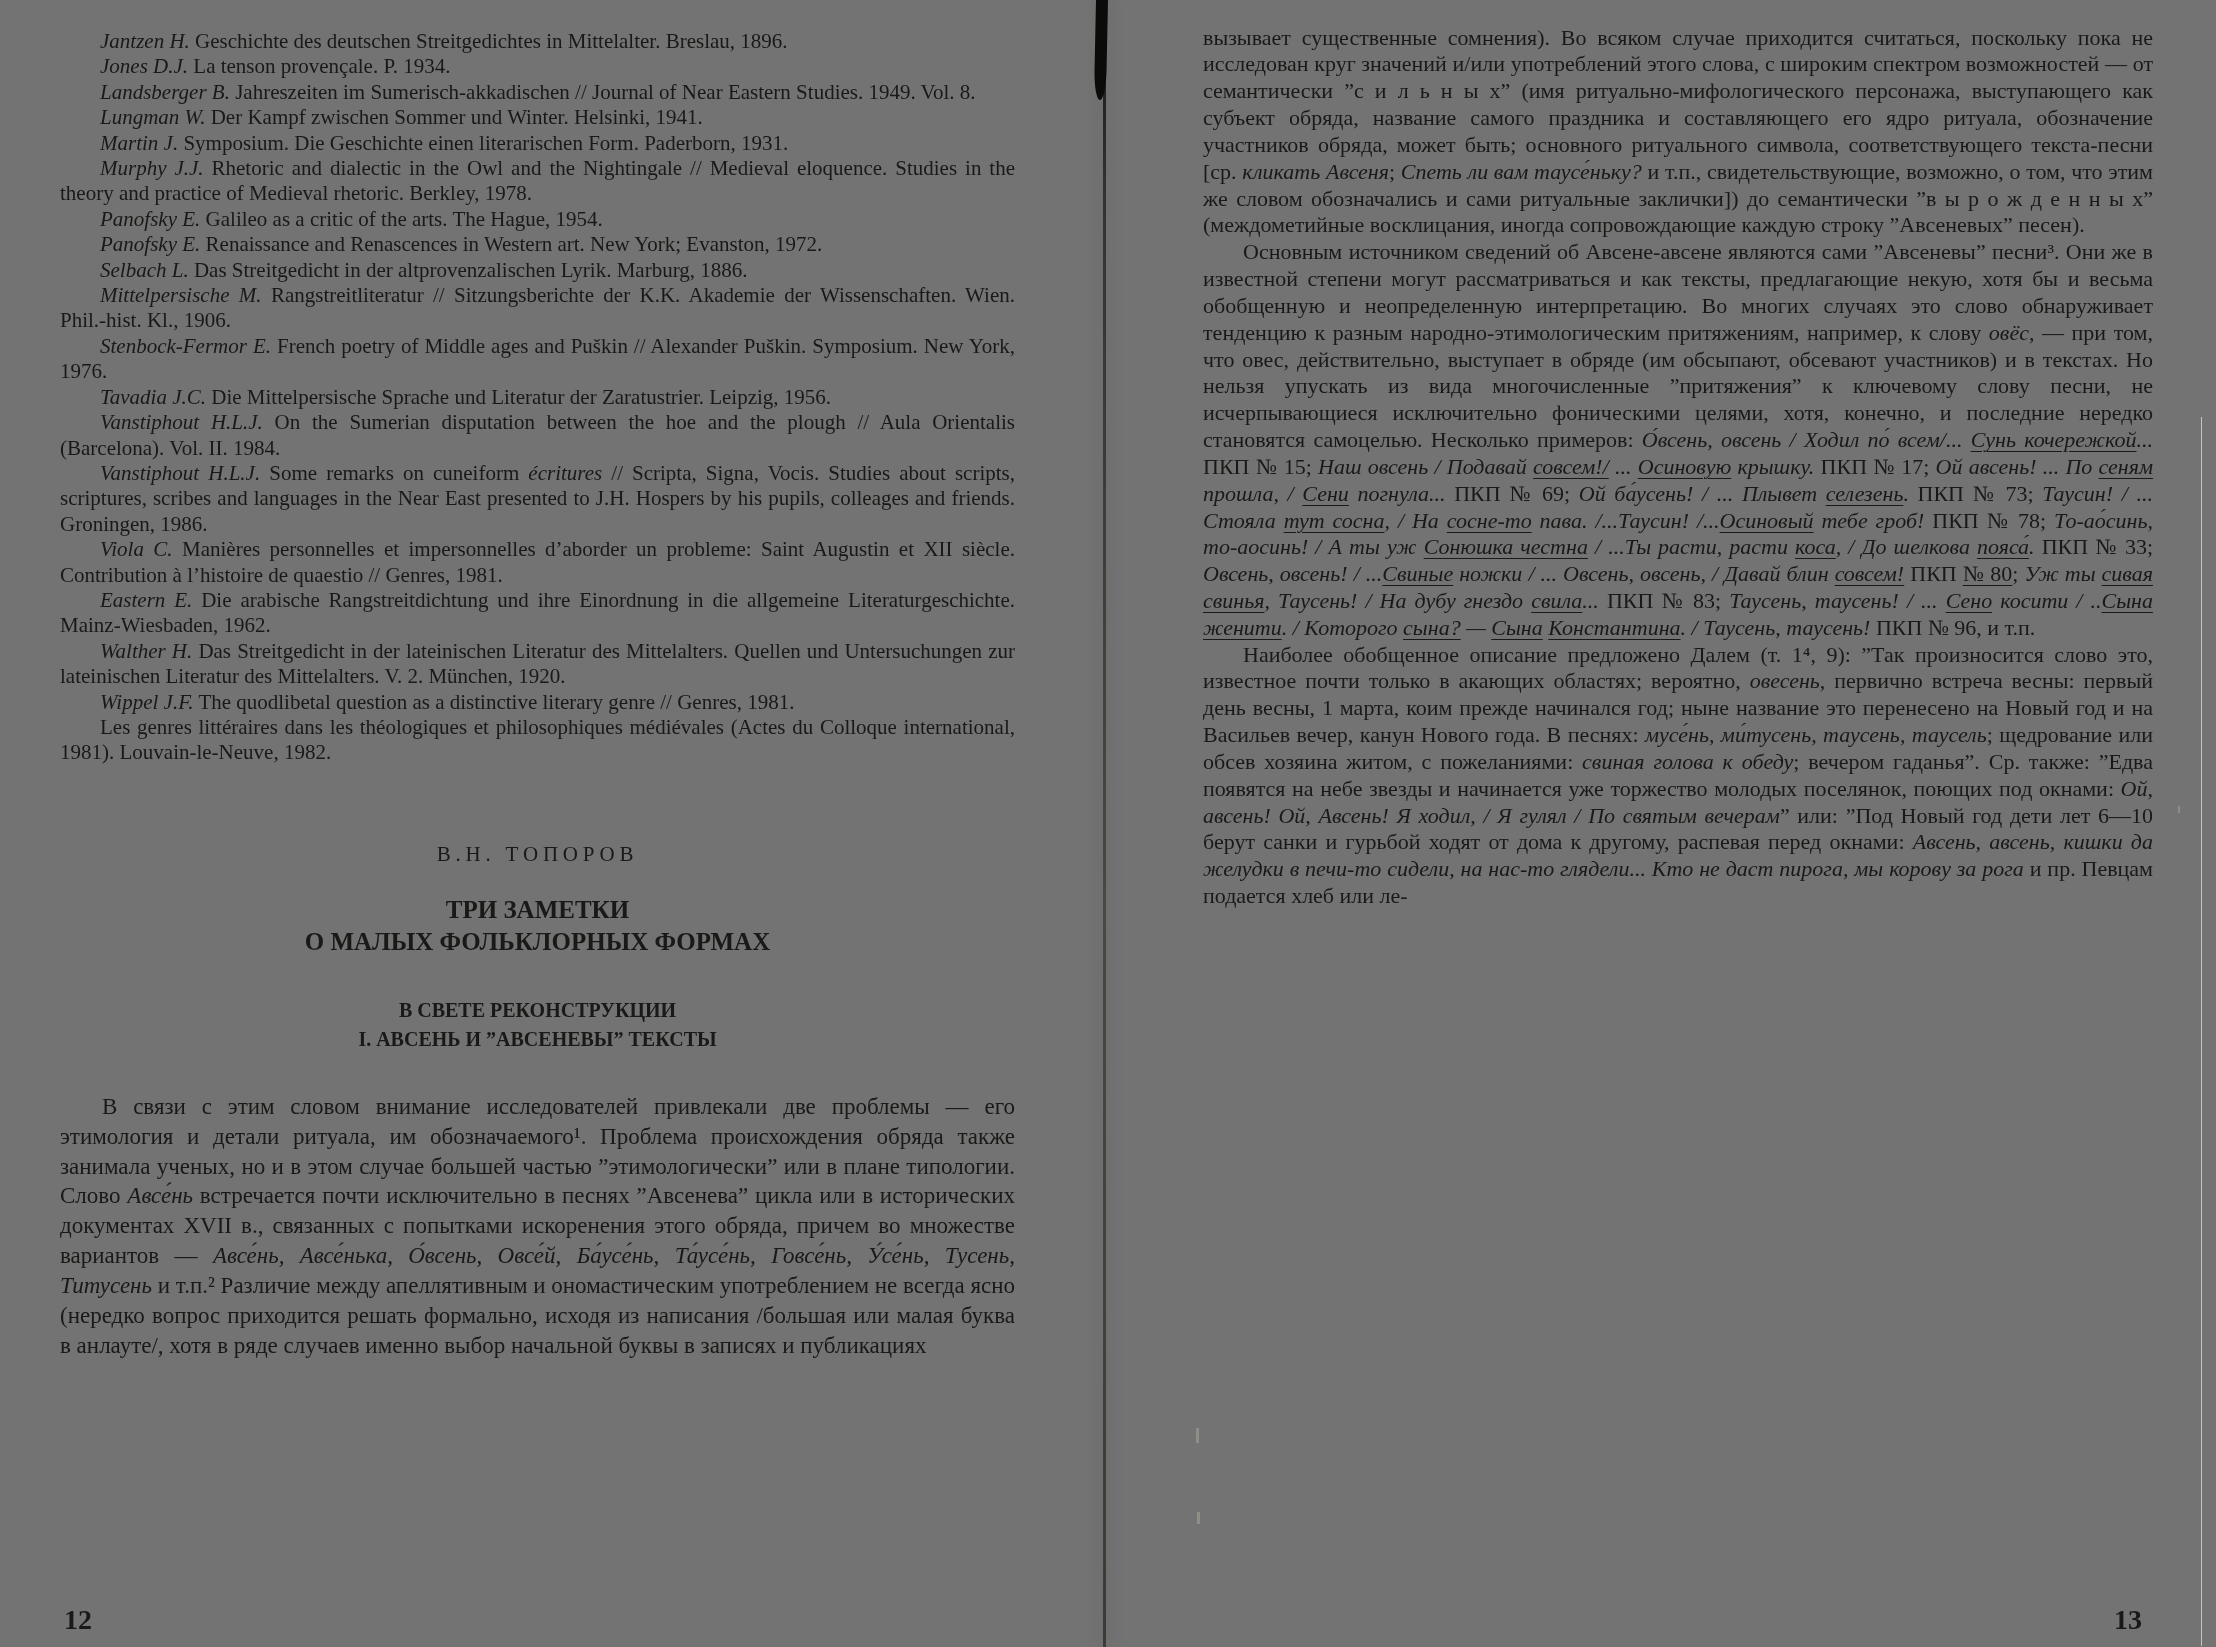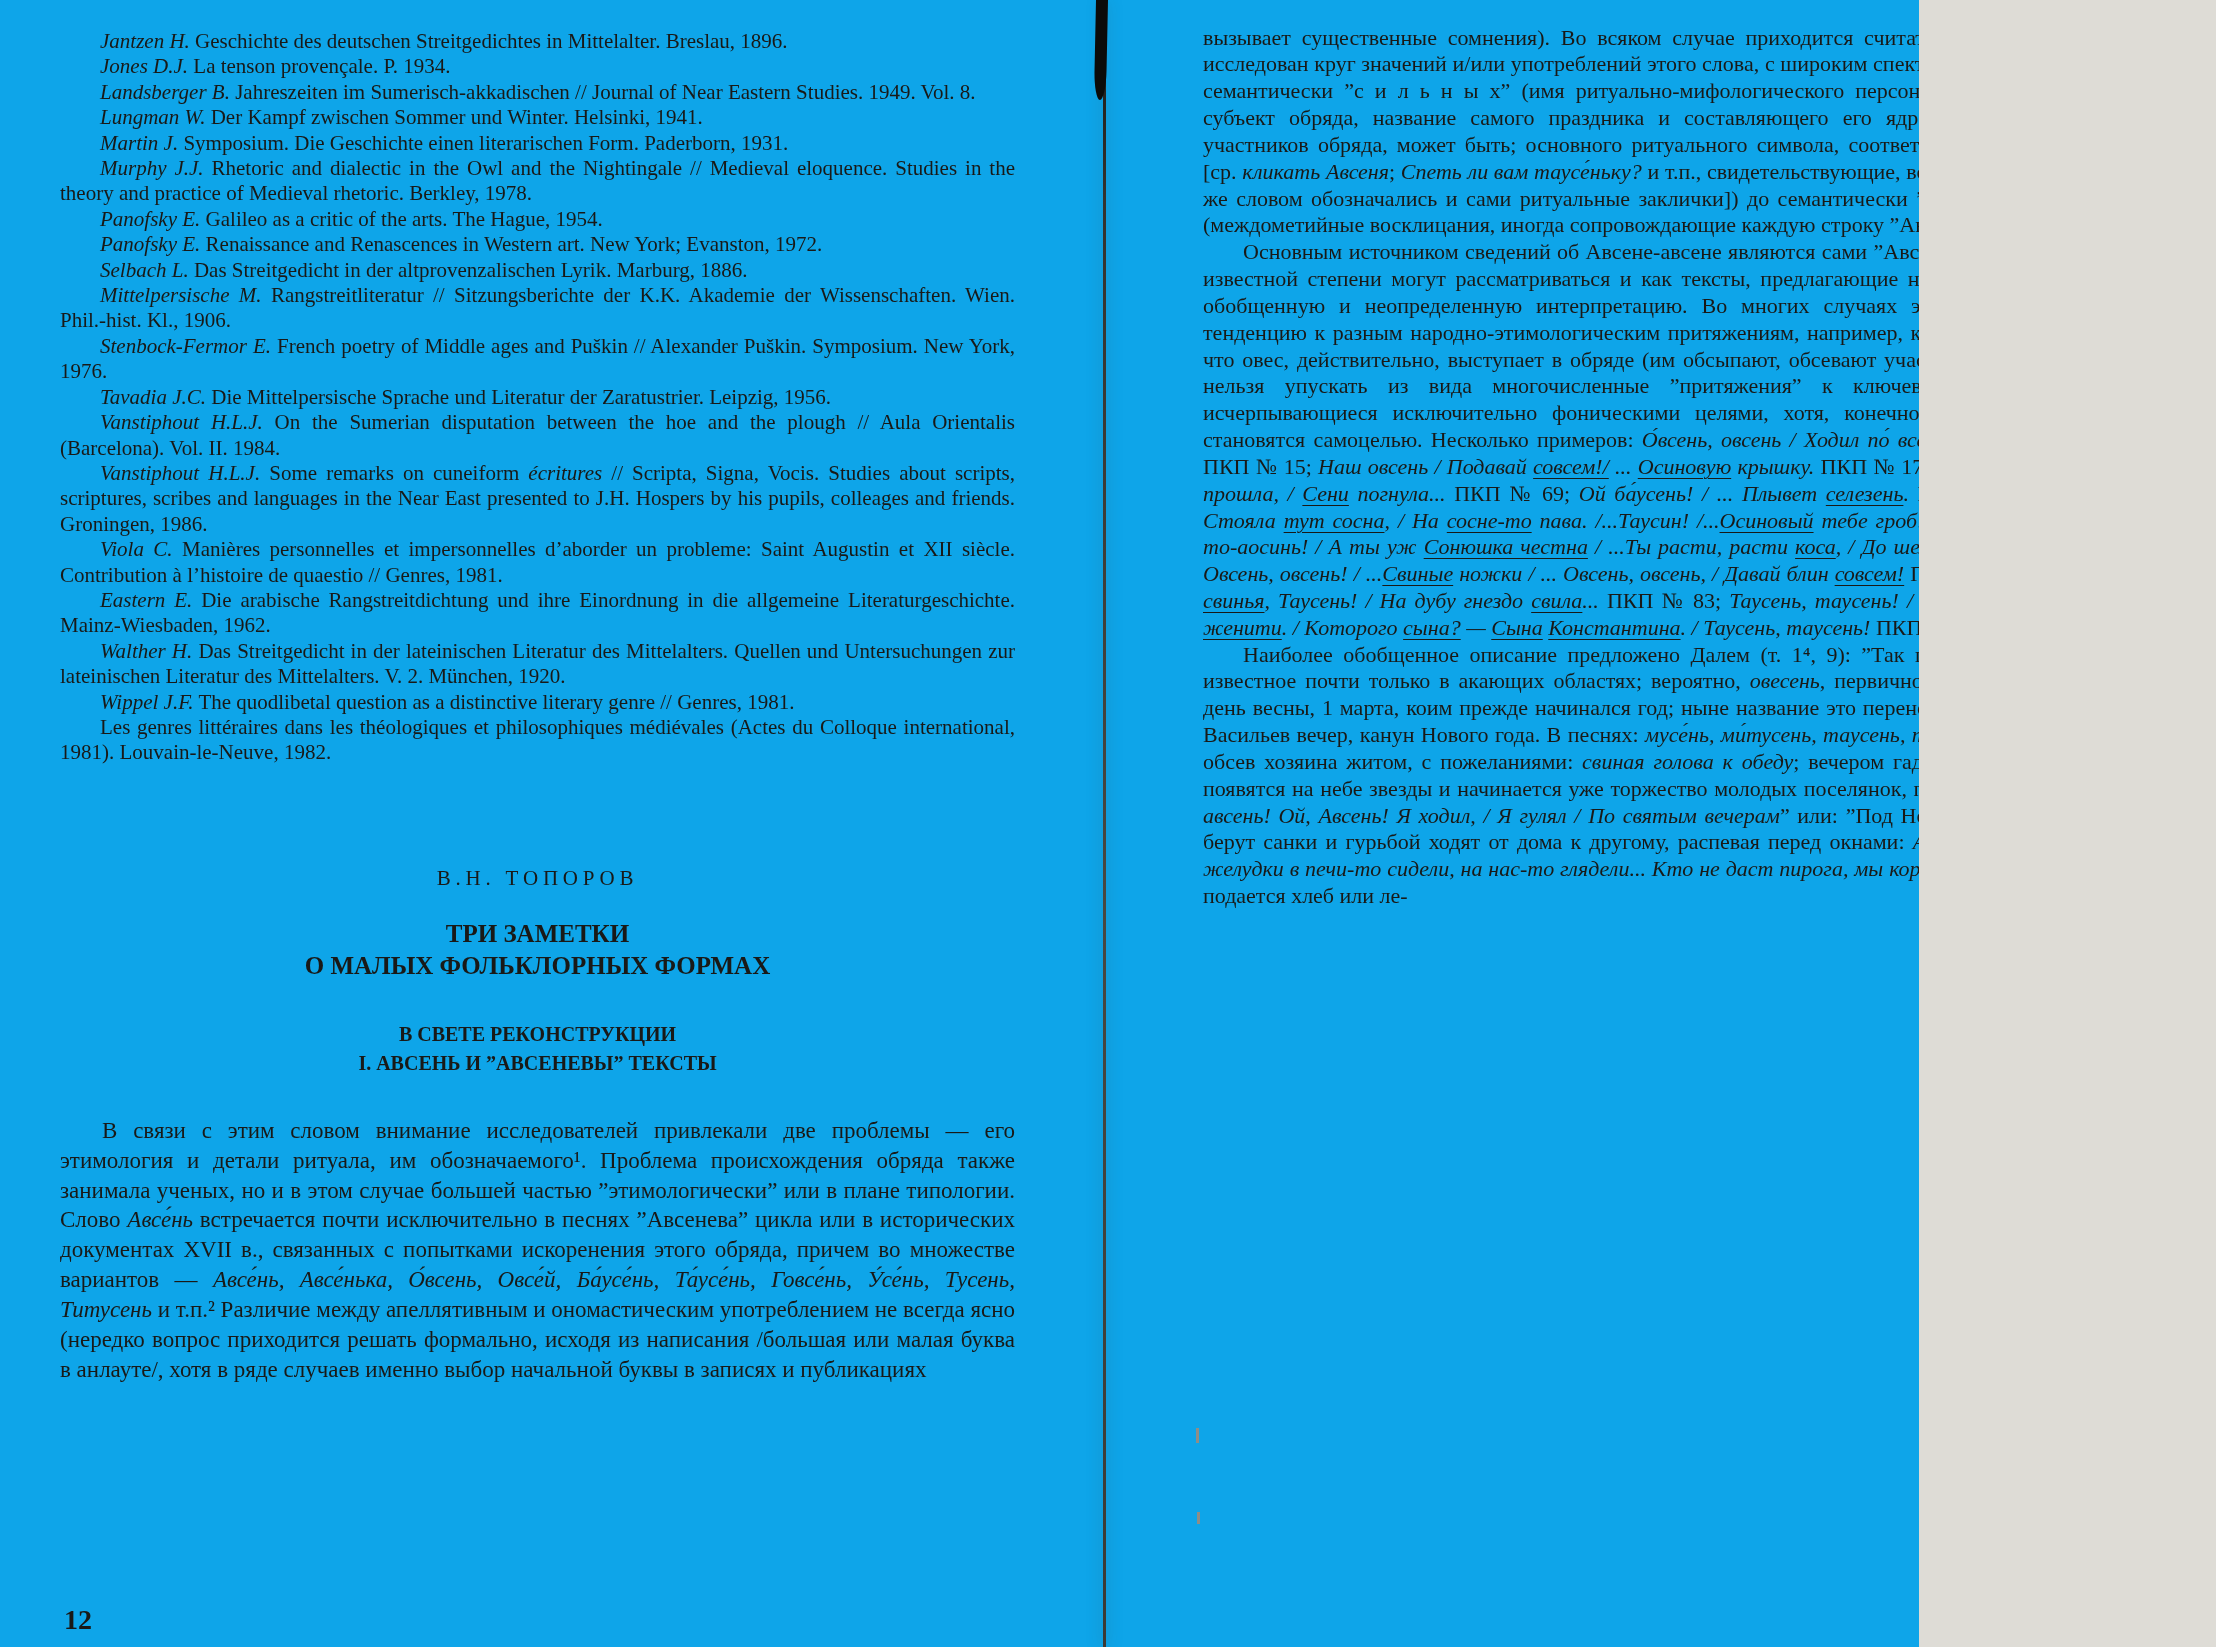--- a/index.html
+++ b/index.html
@@ -1,30 +1,30 @@
 <!DOCTYPE html>
 <html style="font-size:11px"><head>
 <meta charset="utf-8">
 <style>
   * { margin:0; padding:0; box-sizing:border-box; }
   html,body { background:#dedcd6; }
   body { font-family:"Liberation Serif", serif; color:#191917; }
   .spread {
-    position:relative; width:1919px; height:1648px;
-    background:#0ea5e9; overflow:hidden;
+    position:relative; width:2216px; height:1648px;
+    background:#737373; overflow:hidden;
   }
   
   .page-left {
     position:absolute; left:60px; top:29px; width:955px;
   }
   .biblio p {
     font-size:21px; line-height:1.21; text-align:justify; text-indent:40px;
   }
   .author-line {
-    text-align:center; font-size:21px; letter-spacing:4.8px; margin-top:100px;
+    text-align:center; font-size:21px; letter-spacing:4.8px; margin-top:76px;
   }
   .title-block { margin-top:27px; }
   .title-block div {
     text-align:center; font-weight:bold; font-size:25px; line-height:1.3;
   }
   .section-block { margin-top:37px; }
   .section-block div {
     text-align:center; font-weight:bold; font-size:20px; line-height:1.45;
   }
   .left-body {

